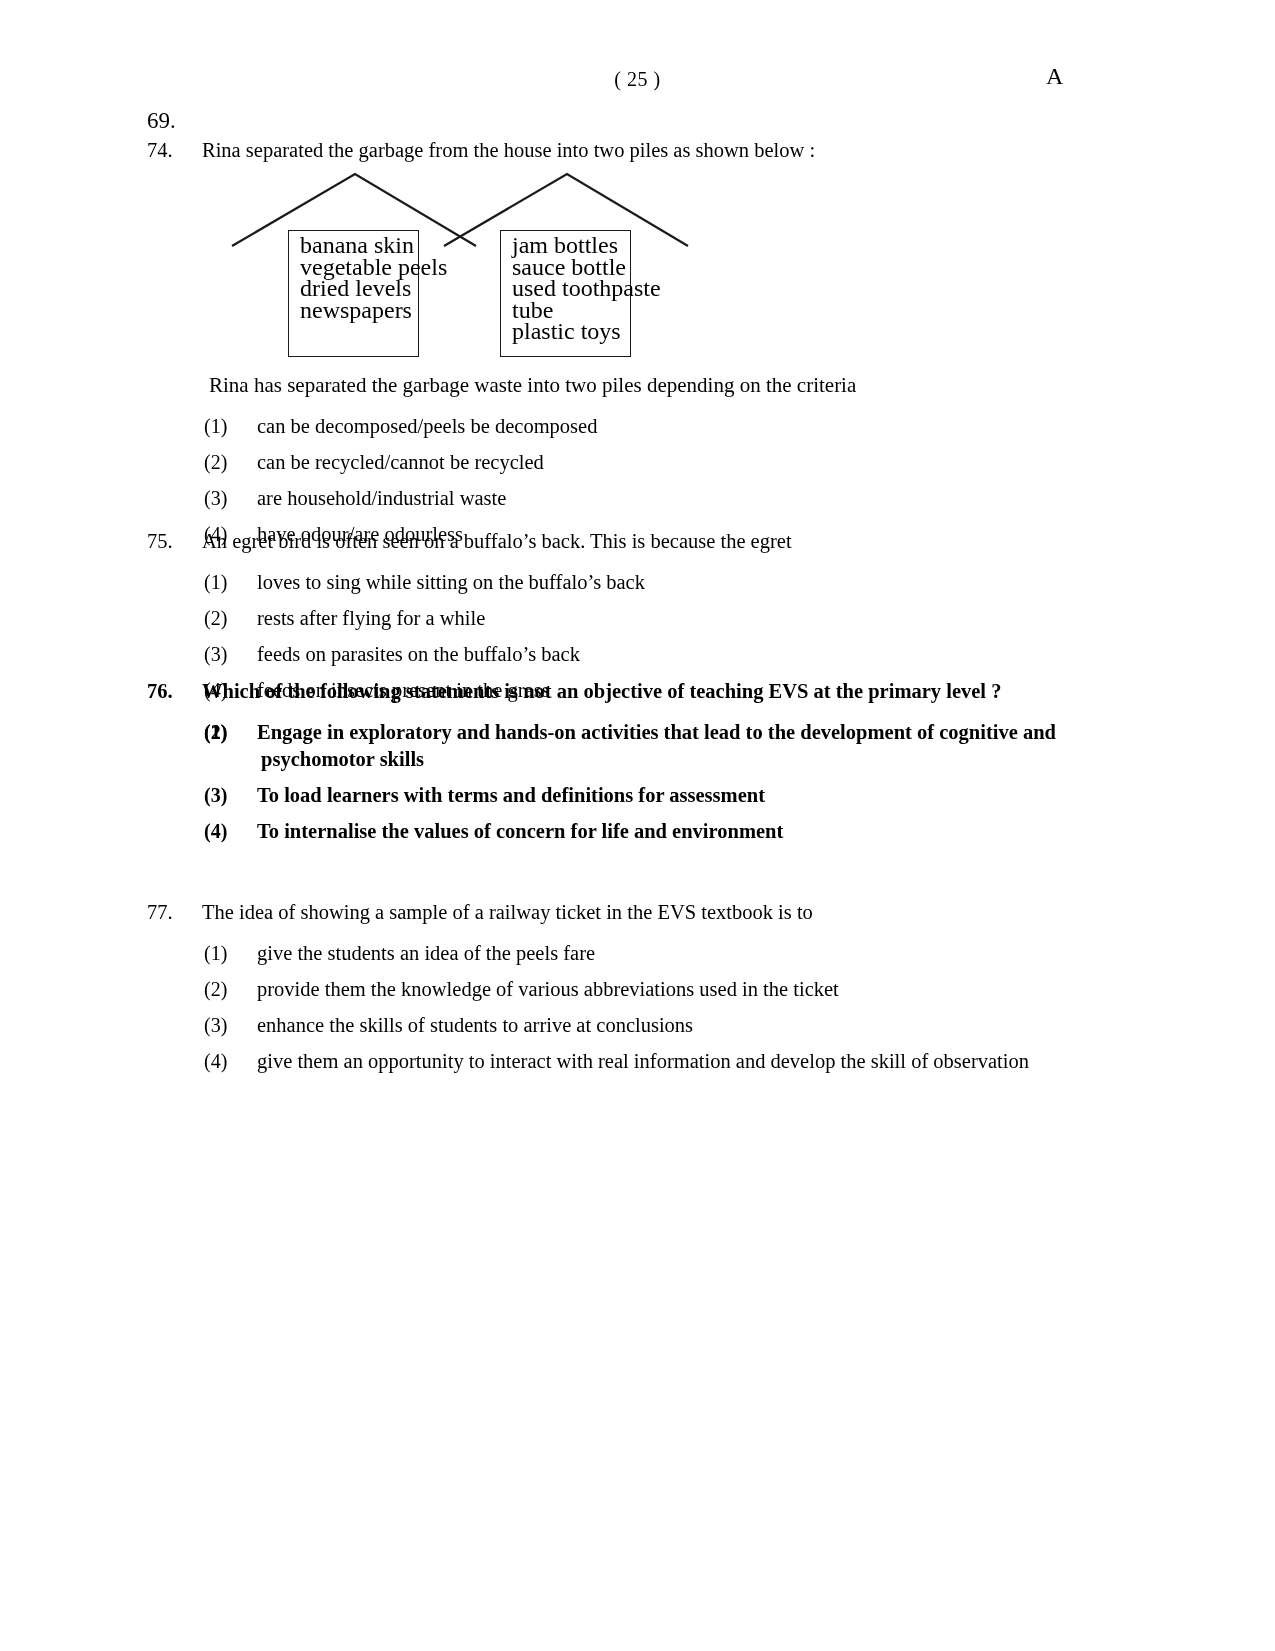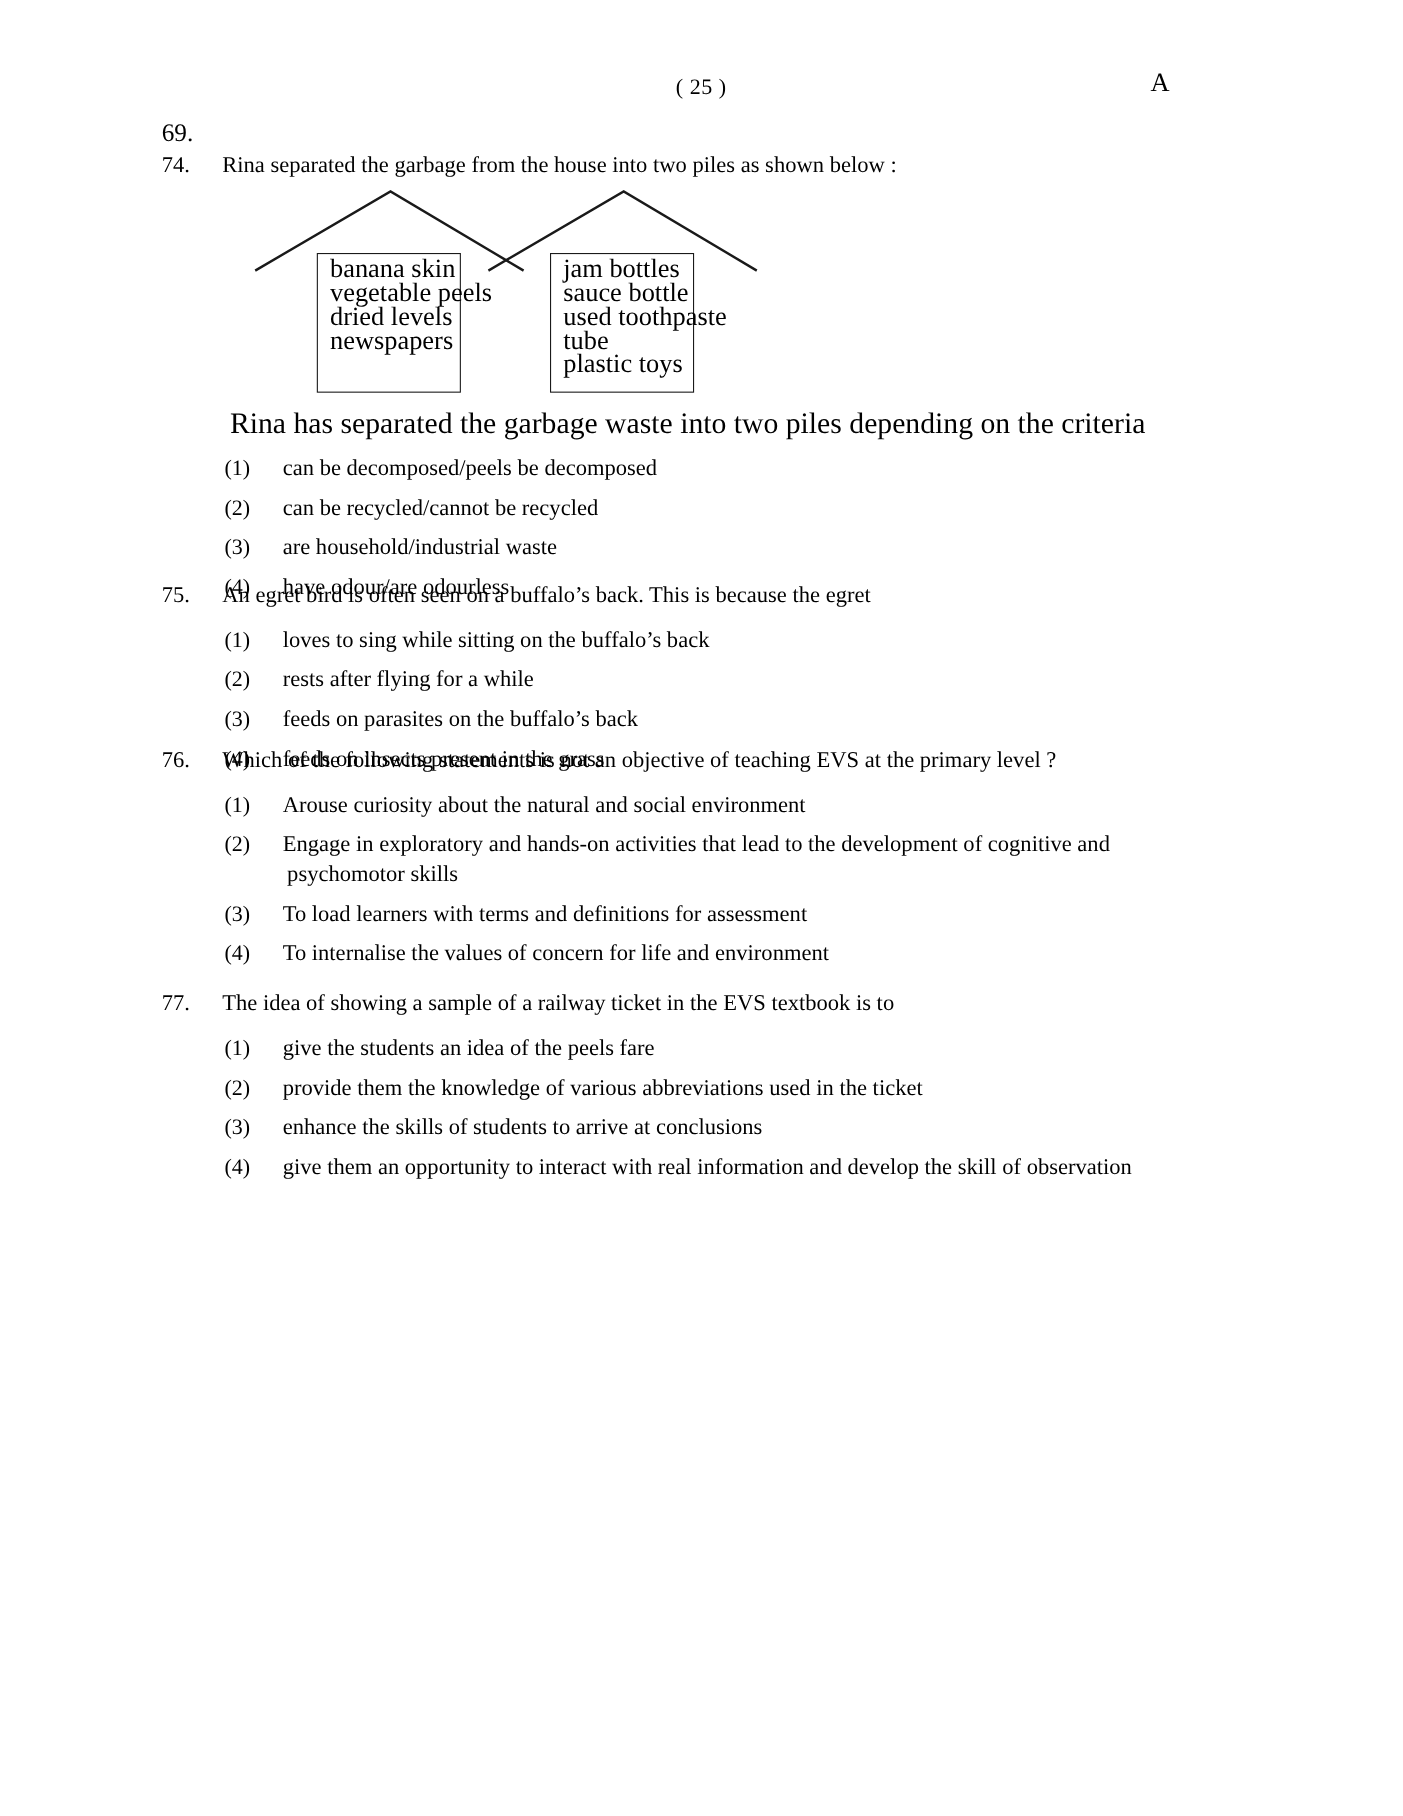--- a/index.html
+++ b/index.html
@@ -82,21 +82,21 @@
     text-align: justify;
     text-justify: inter-word;
     padding-right: 22px;
   }
   .opt-justify .wrapline {
     display: block;
     text-indent: 0;
   }
   .sub-stem {
     position: relative;
-    font-size: 27px;
+    font-size: 21px;
     line-height: 27px;
     padding-left: 62px;
   }
 
   
   .houses {
     position: absolute;
     left: 147px;
     top: 168px;
     width: 520px;
@@ -221,29 +221,28 @@
     <div class="opt">
       <span class="optnum">(3)</span>
       <span>feeds on parasites on the buffalo’s back</span>
     </div>
     <div class="opt">
       <span class="optnum">(4)</span>
       <span>feeds on insects present in the grass</span>
     </div>
   </div>
 
-  <div class="qblock" style="top:678px;">
+  <div class="qblock" style="top:678px;font-weight:bold;">
     <div class="qhead">
       <span class="qnum">76.</span>
       <span>Which of the following statements is not an objective of teaching EVS  at the primary level ?</span>
     </div>
 
     <div class="opt" style="margin-top:14px;">
       <span class="optnum">(1)</span>
-      <span>Arouse curiosity about the natural and social environment</span>
     </div>
 
     <div class="opt opt-justify">
       <span class="optnum">(2)</span>
       <span class="wrapline" style="text-align:justify;">Engage in exploratory and hands-on activities that lead to the development of cognitive and</span>
       <span class="wrapline" style="padding-left:4px;">psychomotor skills</span>
     </div>
 
     <div class="opt">
       <span class="optnum">(3)</span>

